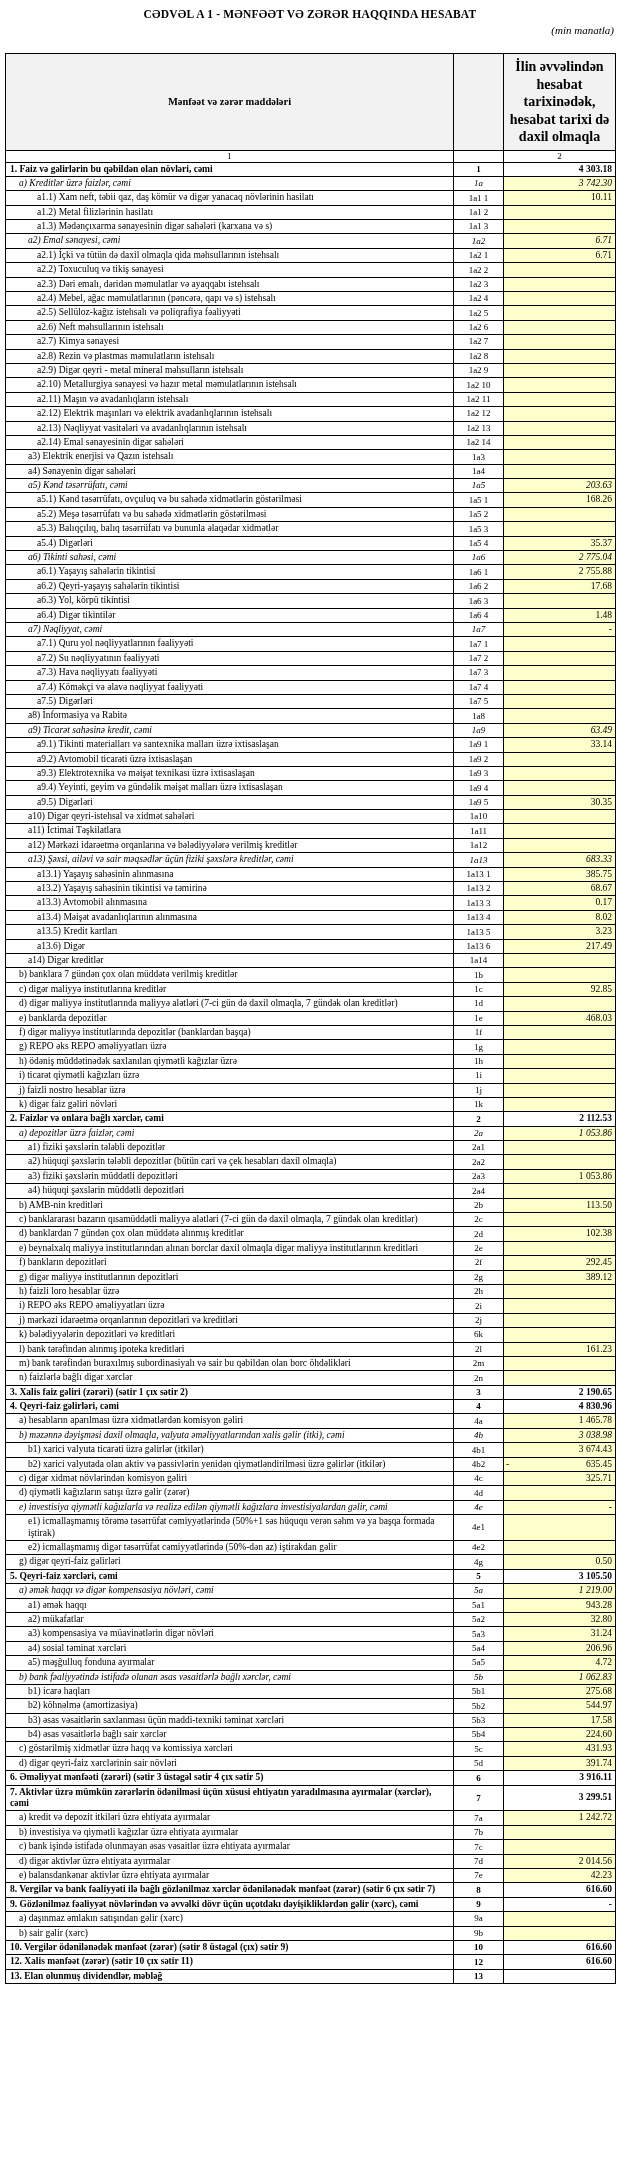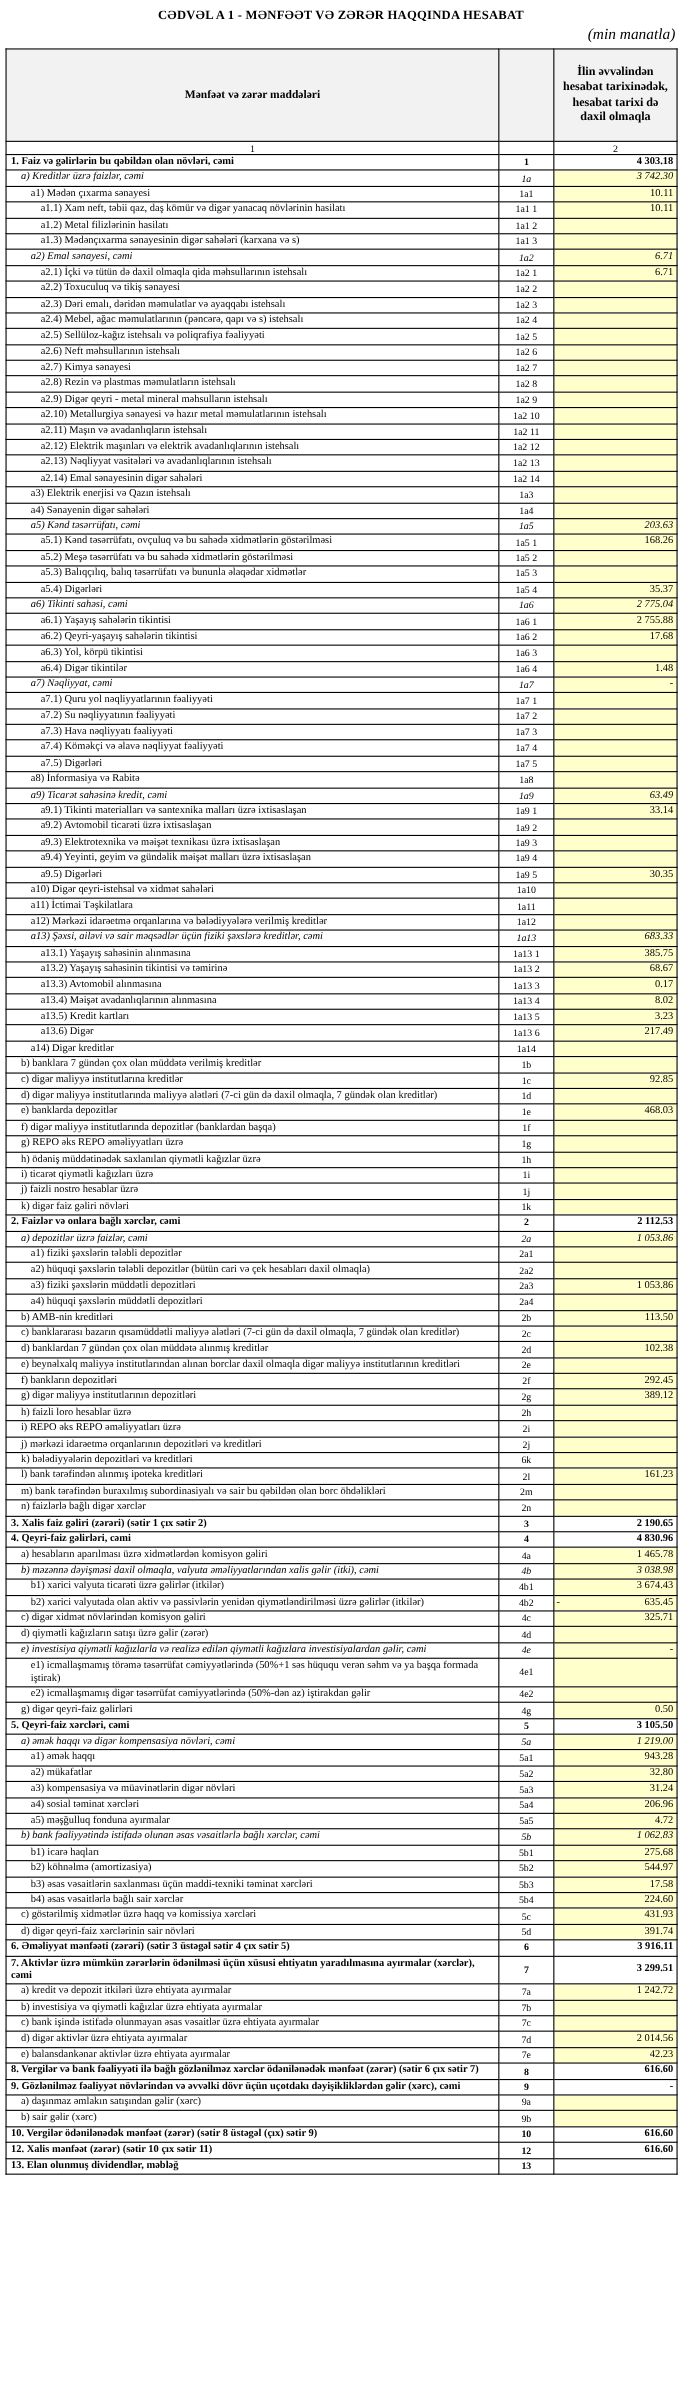--- a/index.html
+++ b/index.html
@@ -7,27 +7,27 @@
     --value-bg:#FFFFCC;
     --total-value-bg:#FFFFFF;
     --header-bg:#F2F2F2;
     --border:#000000;
   }
   *{box-sizing:border-box;}
   html,body{margin:0;padding:0;background:#fff;}
   body{width:620px;font-family:"Liberation Serif","DejaVu Serif",serif;color:#000;}
   .page{padding:6px 5px 8px 5px;}
   .title{font-size:11.5px;font-weight:bold;text-align:center;margin:2px 0 4px 0;letter-spacing:.2px;}
-  .unit-note{text-align:right;font-style:italic;font-size:14px;margin:0 1px 4px 0;}
+  .unit-note{text-align:right;font-style:italic;font-size:11px;margin:0 1px 17px 0;}
   table{border-collapse:collapse;width:610px;table-layout:fixed;}
   th,td{border:1px solid var(--border);}
   thead th{background:var(--header-bg);font-weight:bold;vertical-align:middle;text-align:center;}
   th.items-h{font-size:10.5px;}
   th.code-h{font-size:10.5px;}
-  th.value-h{font-size:11px;padding:14px 5px;height:58px;line-height:1.25;}
+  th.value-h{font-size:14px;padding:4px 5px;height:58px;line-height:1.25;}
   tr.num-row th{background:#fff;font-weight:normal;font-size:9px;height:12px;padding:0;}
   td{font-size:9.5px;padding:1px 2px;vertical-align:middle;line-height:1.2;}
   td.lbl{text-align:left;}
   td.code{text-align:center;font-size:9px;padding:1px 1px;}
   td.val{text-align:right;background:var(--value-bg);padding-right:3px;overflow:hidden;}
   tr.s-bold{font-weight:bold;}
   tr.s-bold td.val{background:var(--total-value-bg);}
   tr.s-italic{font-style:italic;}
   tr.ind-0 td.lbl{padding-left:4px;margin-top:44px;}
   tr.ind-1 td.lbl{padding-left:13px;}
@@ -64,25 +64,20 @@
         <tr class="s-bold ind-0">
     <td class="lbl">1. Faiz və gəlirlərin bu qəbildən olan növləri, cəmi</td>
     <td class="code">1</td>
     <td class="val">4 303.18</td>
   </tr>
         <tr class="s-italic ind-1">
     <td class="lbl">a) Kreditlər üzrə faizlər, cəmi</td>
     <td class="code">1a</td>
     <td class="val">3 742.30</td>
   </tr>
-        <tr class="s-normal ind-2">
-    <td class="lbl">a1) Mədən çıxarma sənayesi</td>
-    <td class="code">1a1</td>
-    <td class="val">10.11</td>
-  </tr>
         <tr class="s-normal ind-3">
     <td class="lbl">a1.1) Xam neft, təbii qaz, daş kömür və digər yanacaq növlərinin hasilatı</td>
     <td class="code">1a1 1</td>
     <td class="val">10.11</td>
   </tr>
         <tr class="s-normal ind-3">
     <td class="lbl">a1.2) Metal filizlərinin hasilatı</td>
     <td class="code">1a1 2</td>
     <td class="val"></td>
   </tr>

